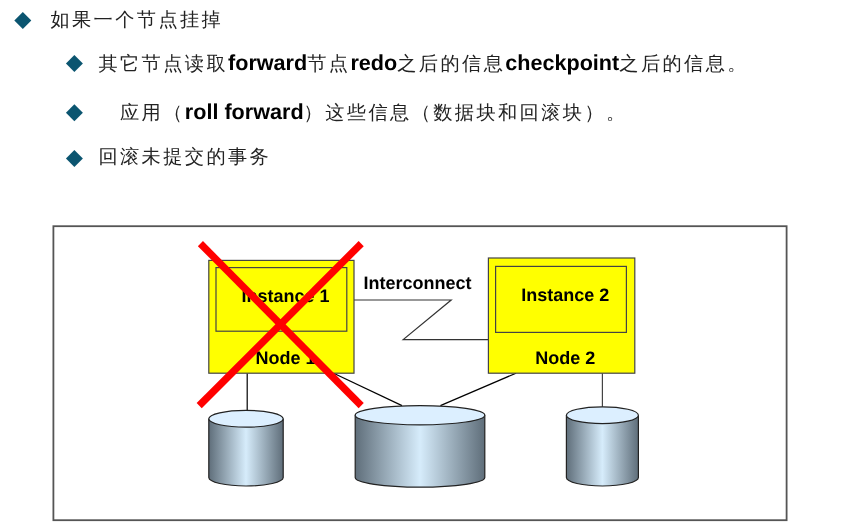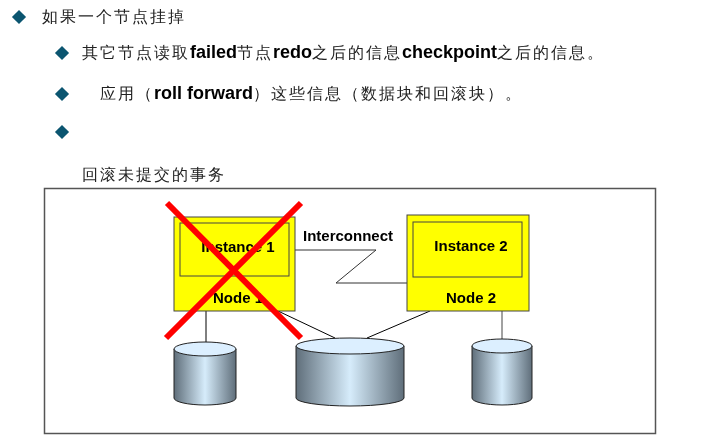--- a/index.html
+++ b/index.html
@@ -11,30 +11,30 @@
   .lbl { font-family:"Liberation Sans", sans-serif; font-weight:bold; font-size:15px; fill:#000; }
 </style>
 </head>
 <body>
 
 <div class="bullet" style="left:14px;top:12px;"></div>
 <div class="line" style="left:42px;top:7px;">如果一个节点挂掉</div>
 
 <div class="bullet" style="left:57px;top:48px;"></div>
 <div class="line" style="left:82px;top:42px;">
-  <span>其它节点读取</span><b>failed</b><span>节点</span><b>redo</b><span>之后的信息</span><b>checkpoint</b><span>之后的信息。</span>
+  <span>其它节点读取</span><b>forward</b><span>节点</span><b>redo</b><span>之后的信息</span><b>checkpoint</b><span>之后的信息。</span>
 </div>
 
 <div class="bullet" style="left:57px;top:89px;"></div>
 <div class="line" style="left:100px;top:83px;">
   <span>应用（</span><b>roll forward</b><span>）这些信息（数据块和回滚块）。</span>
 </div>
 
 <div class="bullet" style="left:57px;top:127px;"></div>
-<div class="line" style="left:82px;top:121px;margin-top:44px;">回滚未提交的事务</div>
+<div class="line" style="left:82px;top:121px;">回滚未提交的事务</div>
 
 <svg width="703" height="437">
   <defs>
     <linearGradient id="cyl" x1="0" x2="1" y1="0" y2="0">
       <stop offset="0" stop-color="#5f6e7a"></stop>
       <stop offset="0.5" stop-color="#d6ecfb"></stop>
       <stop offset="1" stop-color="#5f6e7a"></stop>
     </linearGradient>
   </defs>
   <rect x="44.5" y="188.5" width="611" height="245" fill="#fff" stroke="#555" stroke-width="1.5"></rect>

